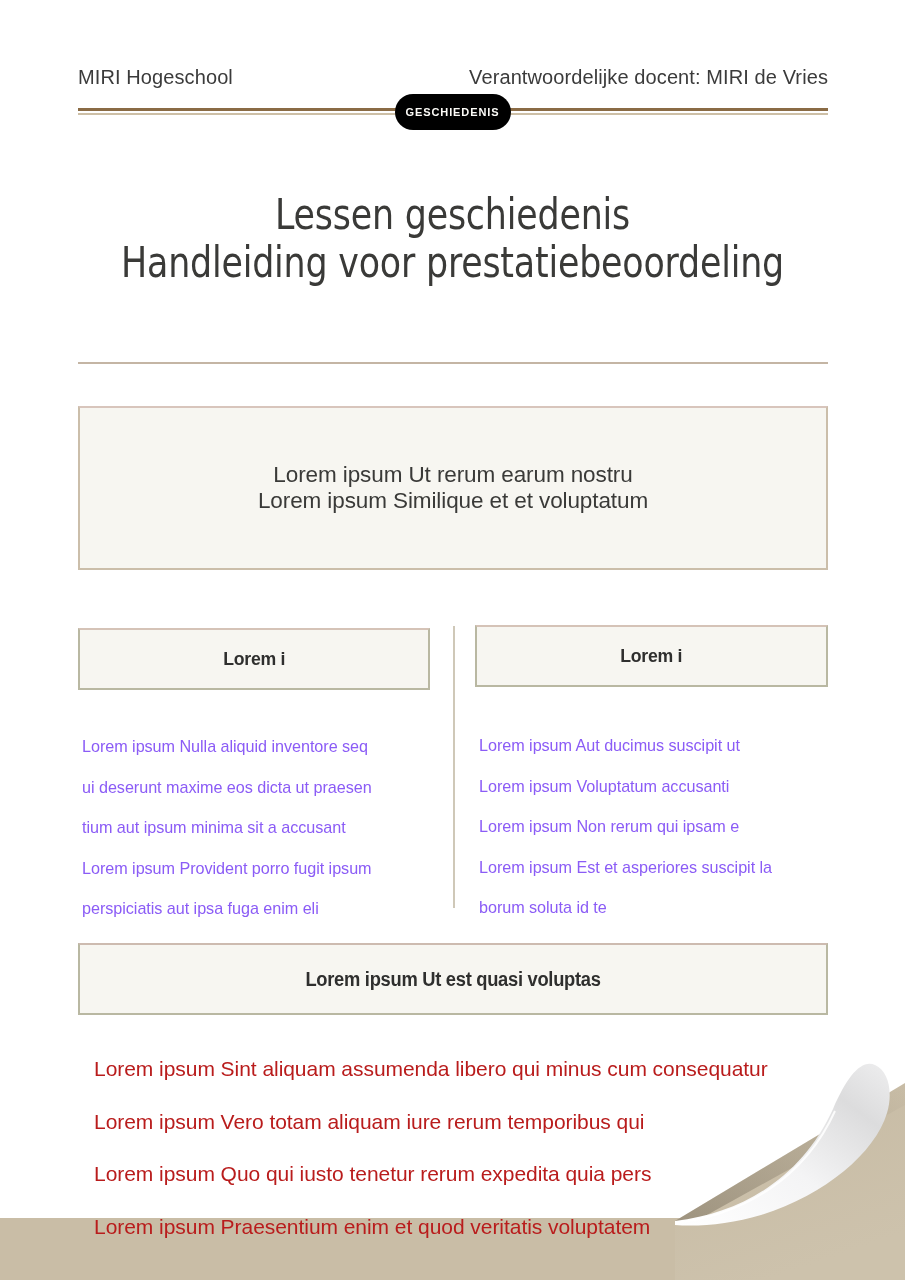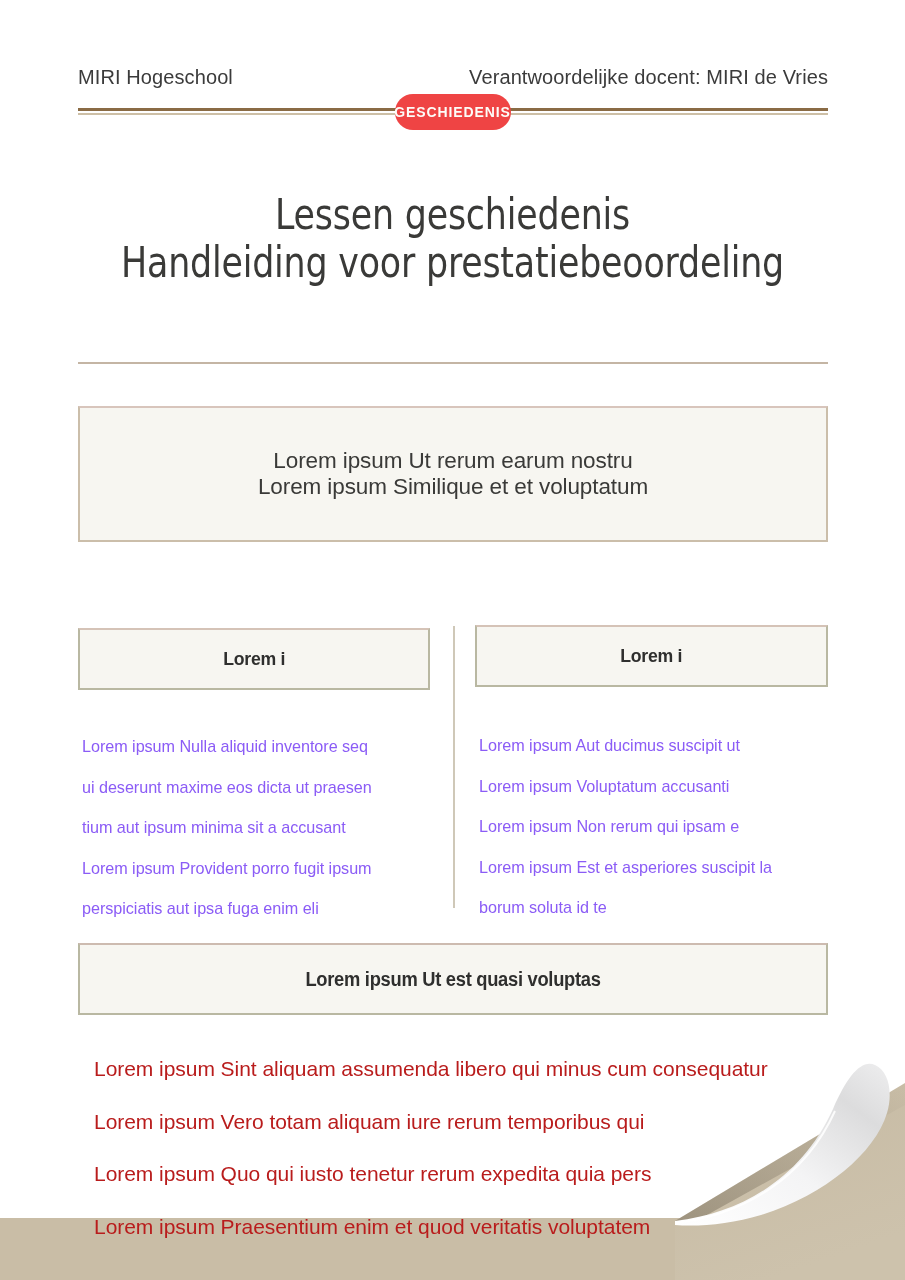--- a/index.html
+++ b/index.html
@@ -110,23 +110,23 @@
     background: #cdbfa6;
   }
   .badge-pill {
     position: absolute;
     left: 50%;
     top: 94px;
     transform: translateX(-50%);
     width: 116px;
     height: 36px;
     border-radius: 18px;
-    background: #ef4444;
+    background: #000000;
     color: #fdfcf8;
-    font-size: 14px;
+    font-size: 11px;
     font-weight: bold;
     letter-spacing: .9px;
     display: flex;
     align-items: center;
     justify-content: center;
     z-index: 5;
   }
 
   
   .title-block {
@@ -163,21 +163,21 @@
   .box {
     position: absolute;
     background: #f7f6f1;
     box-sizing: border-box;
     z-index: 4;
   }
   .box-hero {
     left: 78px;
     top: 406px;
     width: 750px;
-    height: 136px;
+    height: 164px;
     border: 2px solid #cbbeaa;
     border-top-color: #d8c5bc;
     display: flex;
     flex-direction: column;
     align-items: center;
     justify-content: center;
   }
   .box-hero .hero-line {
     font-size: 22.5px;
     color: #3a3a38;

